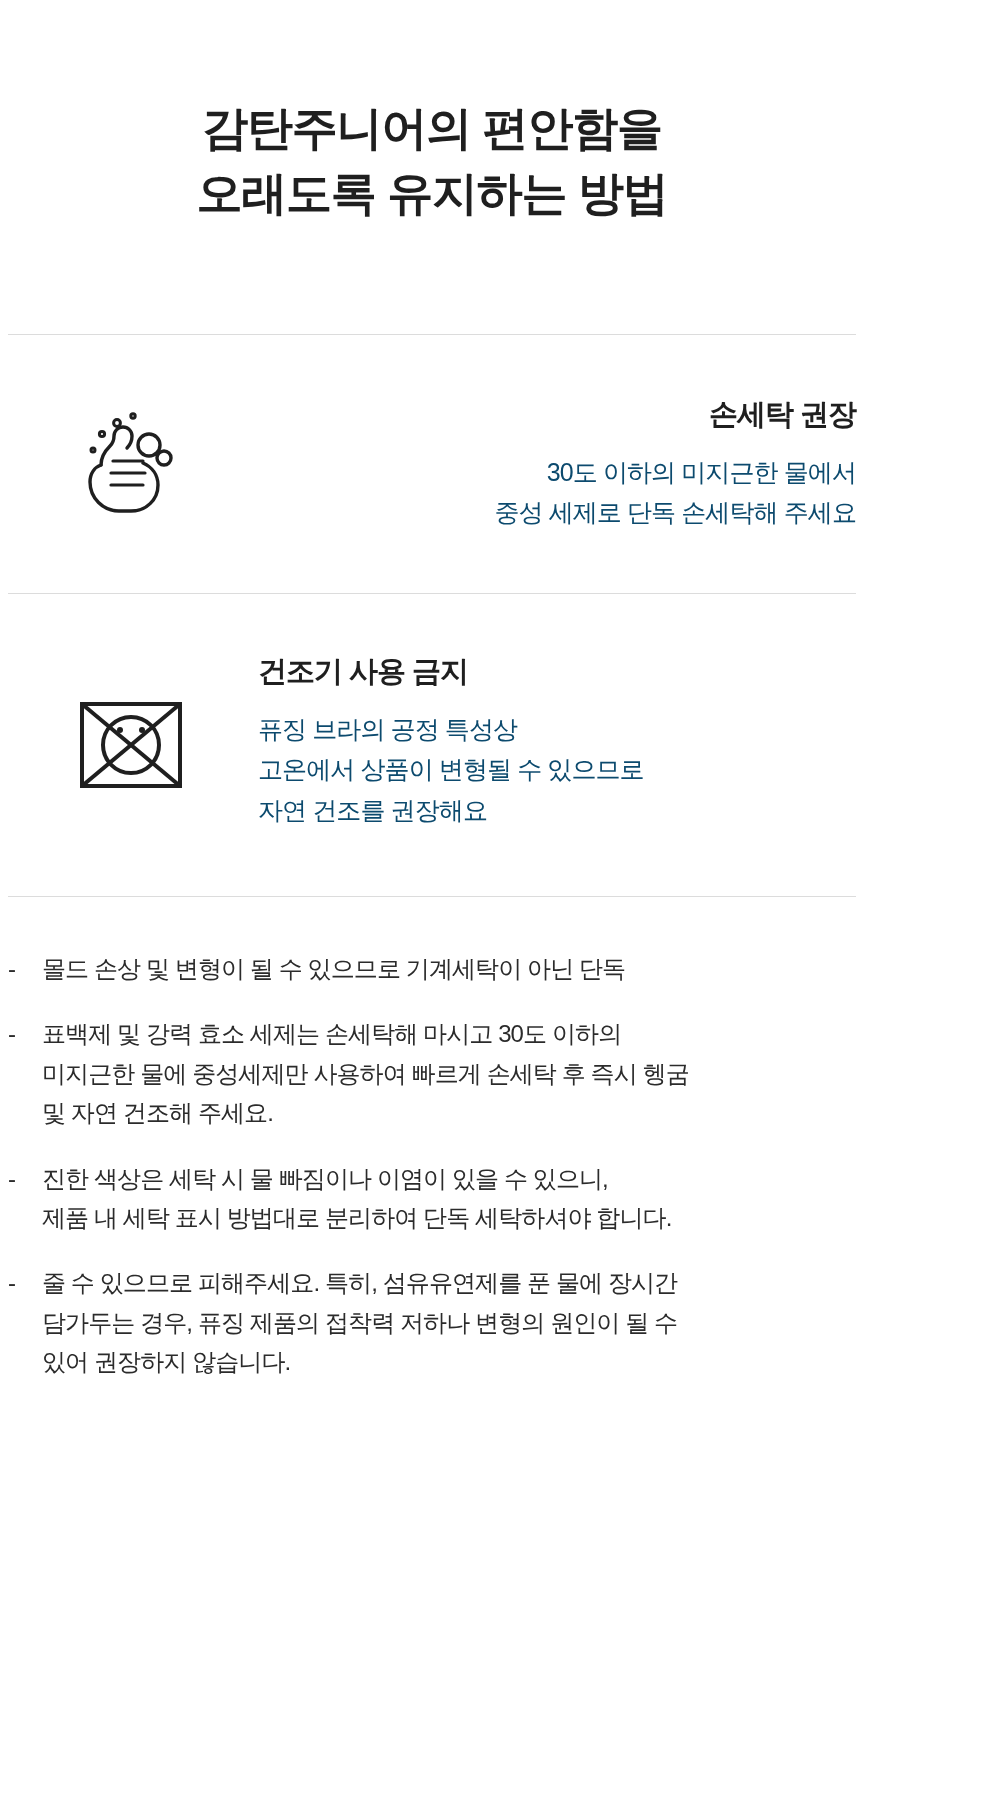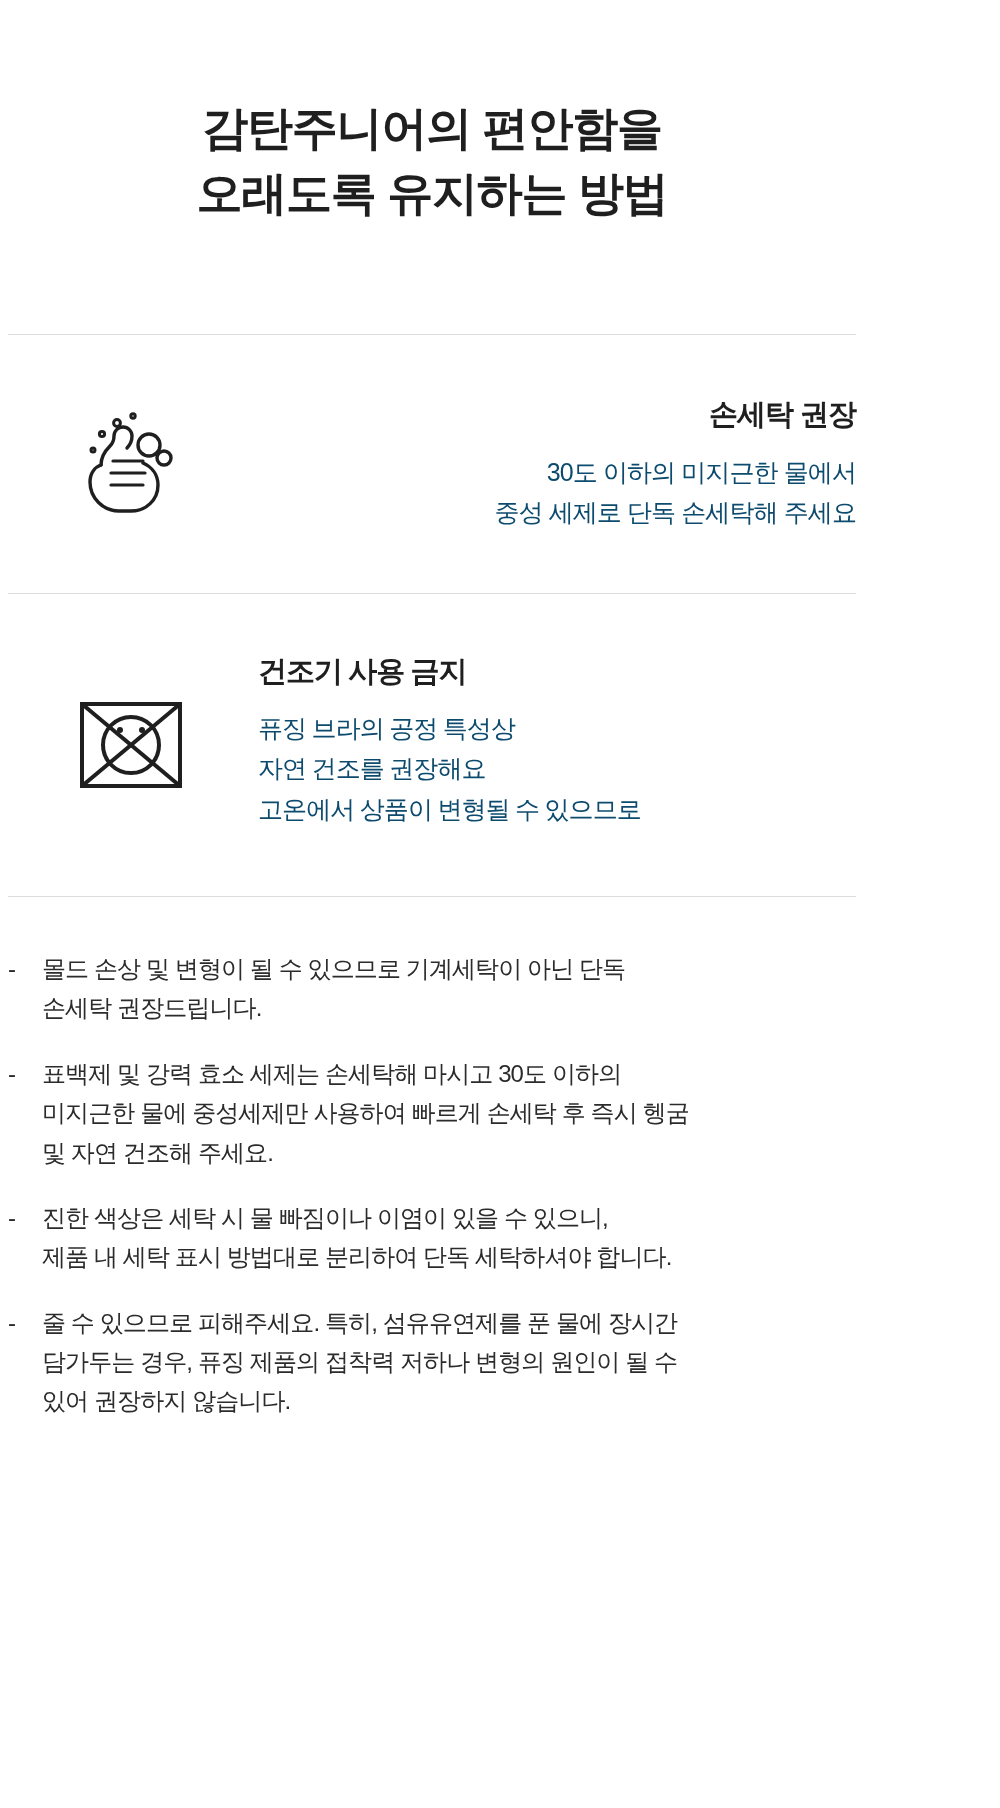--- a/index.html
+++ b/index.html
@@ -49,21 +49,21 @@
 
   
   .care-row {
     width: 848px;
     margin: 0 auto;
     display: flex;
     align-items: flex-start;
     box-sizing: border-box;
   }
   .care-row.row-wash { padding-top: 60px; text-align: right; }
-  .care-row.row-dry  { padding-top: 58px; font-family: Liberation Serif, serif; }
+  .care-row.row-dry  { padding-top: 58px; }
 
   .care-icon {
     width: 246px;
     flex: 0 0 246px;
     display: flex;
     justify-content: center;
     align-items: flex-start;
     padding-top: 14px;
   }
   .care-icon.icon-dry { padding-top: 38px; }
@@ -167,35 +167,34 @@
         <circle cx="66" cy="40" r="3" fill="#1f1f1f"></circle>
 
         <path d="M6 14L104 96" stroke="#1f1f1f" stroke-width="4"></path>
         <path d="M104 14L6 96" stroke="#1f1f1f" stroke-width="4"></path>
       </svg>
     </div>
     <div class="care-text">
       <div class="care-title">건조기 사용 금지</div>
       <div class="care-desc">
         <span>퓨징 브라의 공정 특성상</span>
+        <span>고온에서 상품이 변형될 수 있으므로</span>
         <span>자연 건조를 권장해요</span>
-        <span>고온에서 상품이 변형될 수 있으므로</span>
       </div>
     </div>
   </div>
 
   <div class="rule rule-3"></div>
 
   <div class="notes">
 
     <div class="note-item">
       <div class="note-dash">-</div>
       <div class="note-body">
         <span>몰드 손상 및 변형이 될 수 있으므로 기계세탁이 아닌 단독</span>
-        <span>손세탁 권장드립니다.</span>
       </div>
     </div>
 
     <div class="note-item">
       <div class="note-dash">-</div>
       <div class="note-body">
         <span>표백제 및 강력 효소 세제는 손세탁해 마시고 30도 이하의</span>
         <span>미지근한 물에 중성세제만 사용하여 빠르게 손세탁 후 즉시 헹굼</span>
         <span>및 자연 건조해 주세요.</span>
       </div>

